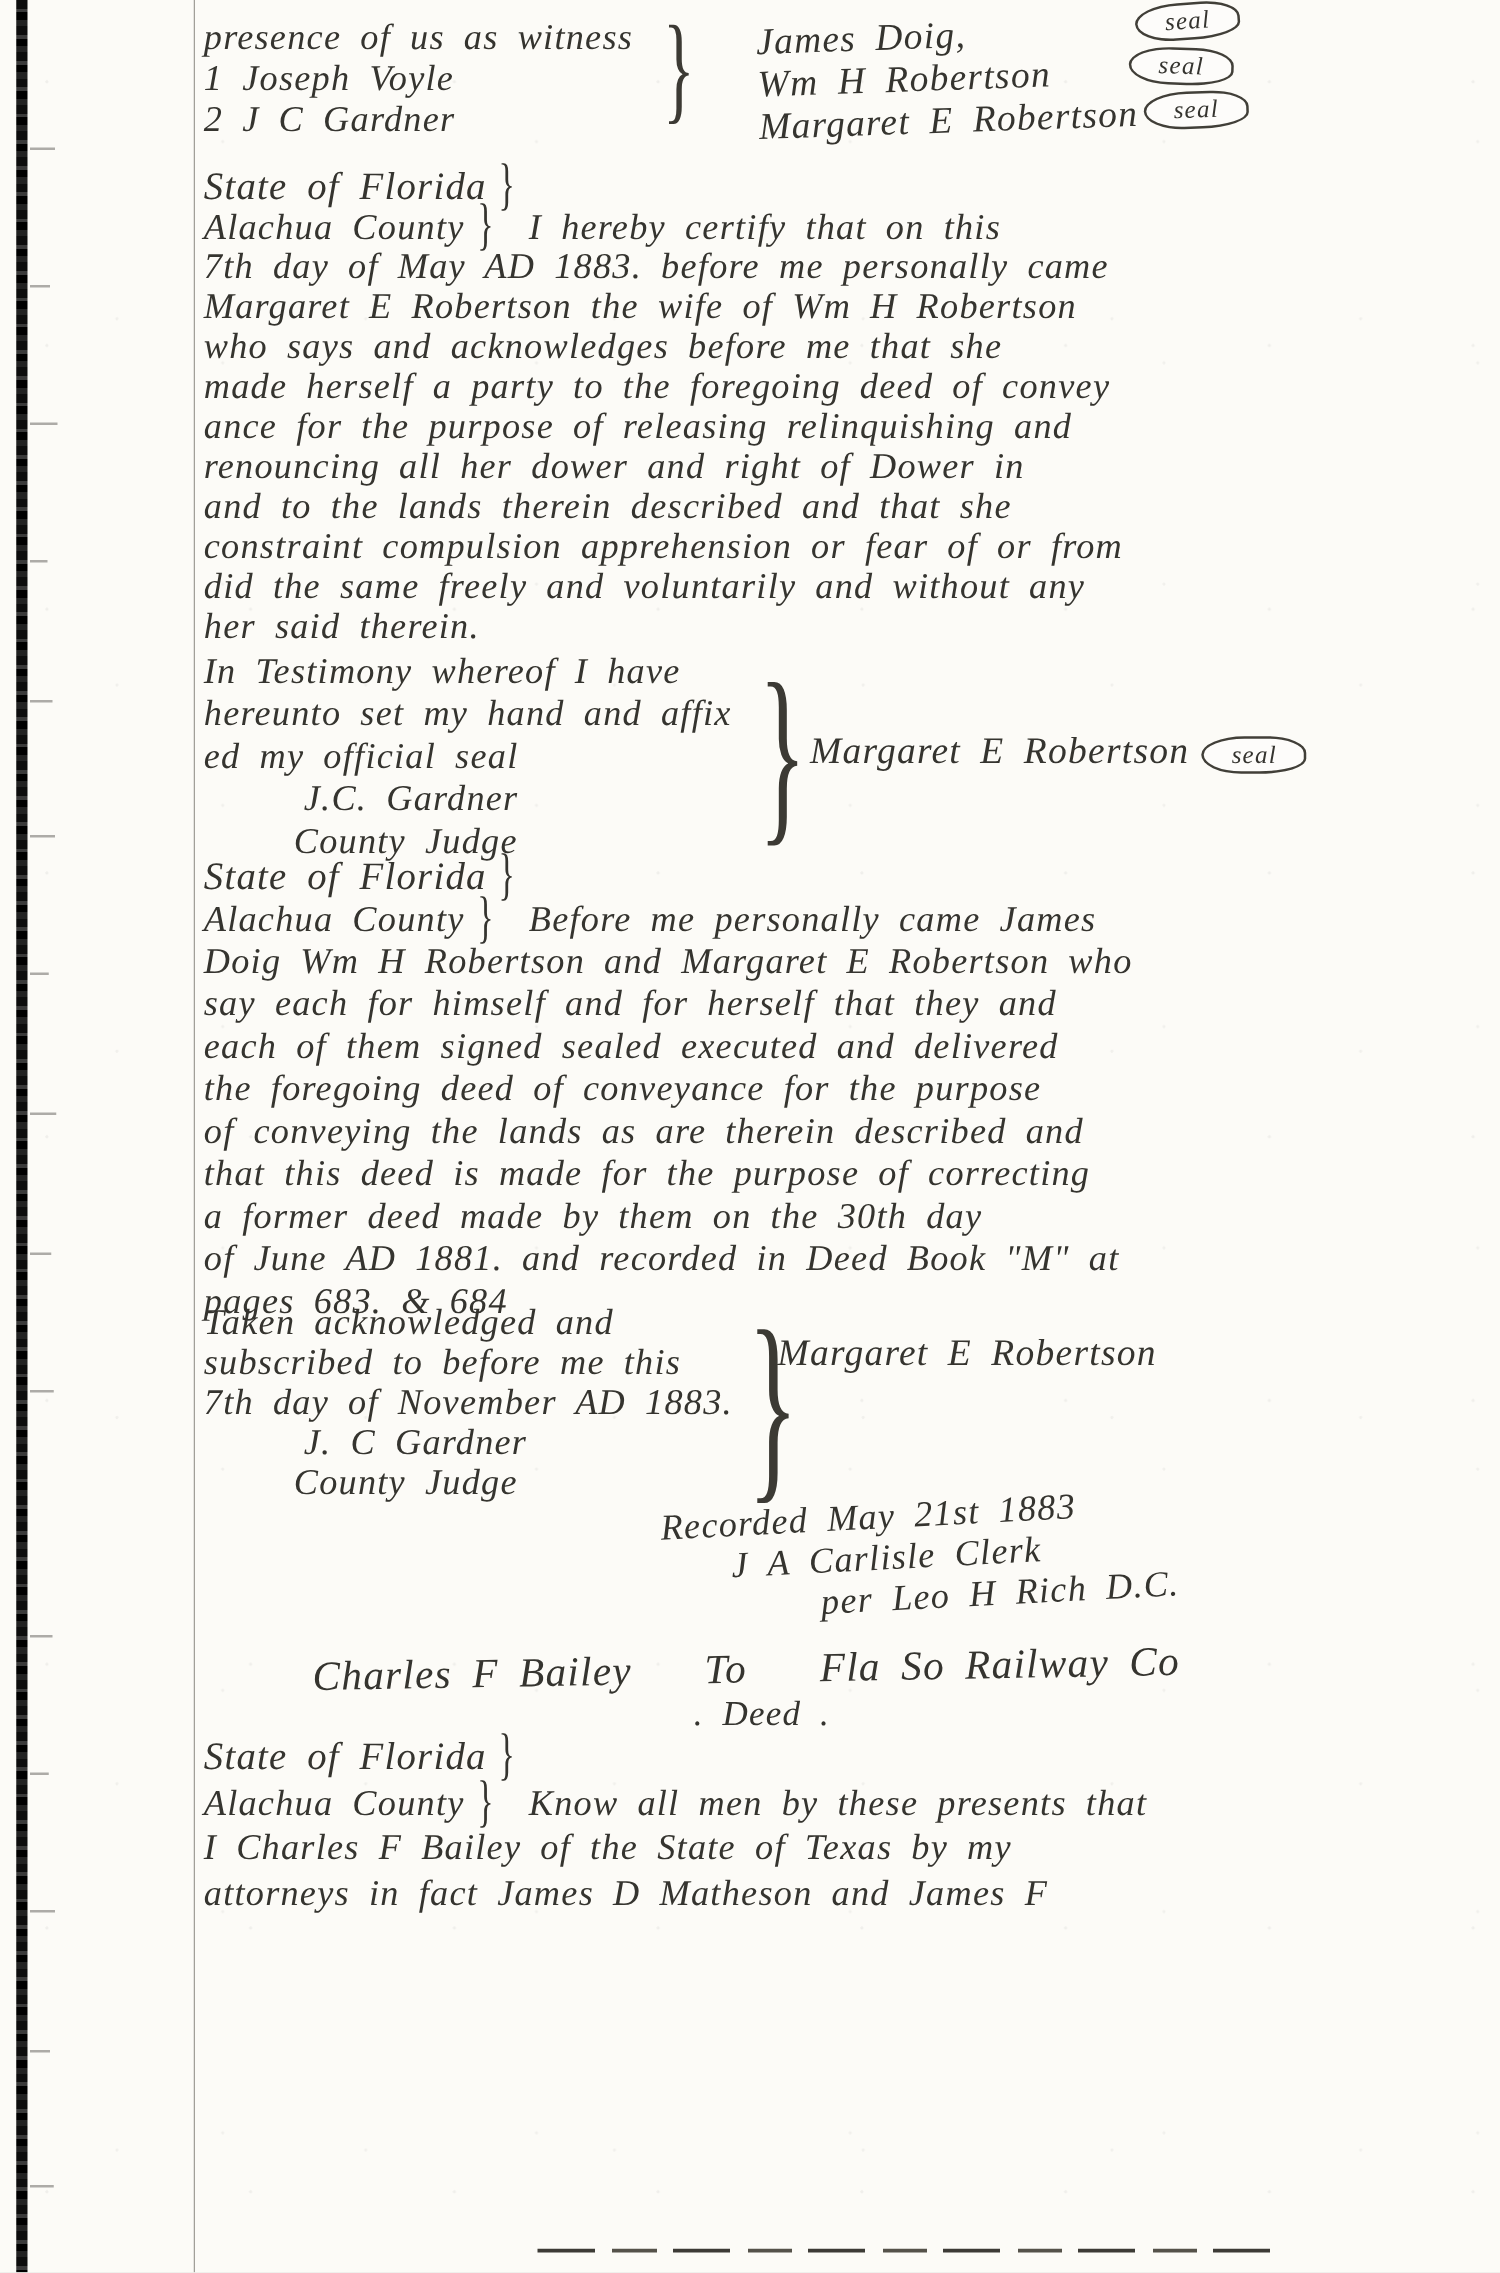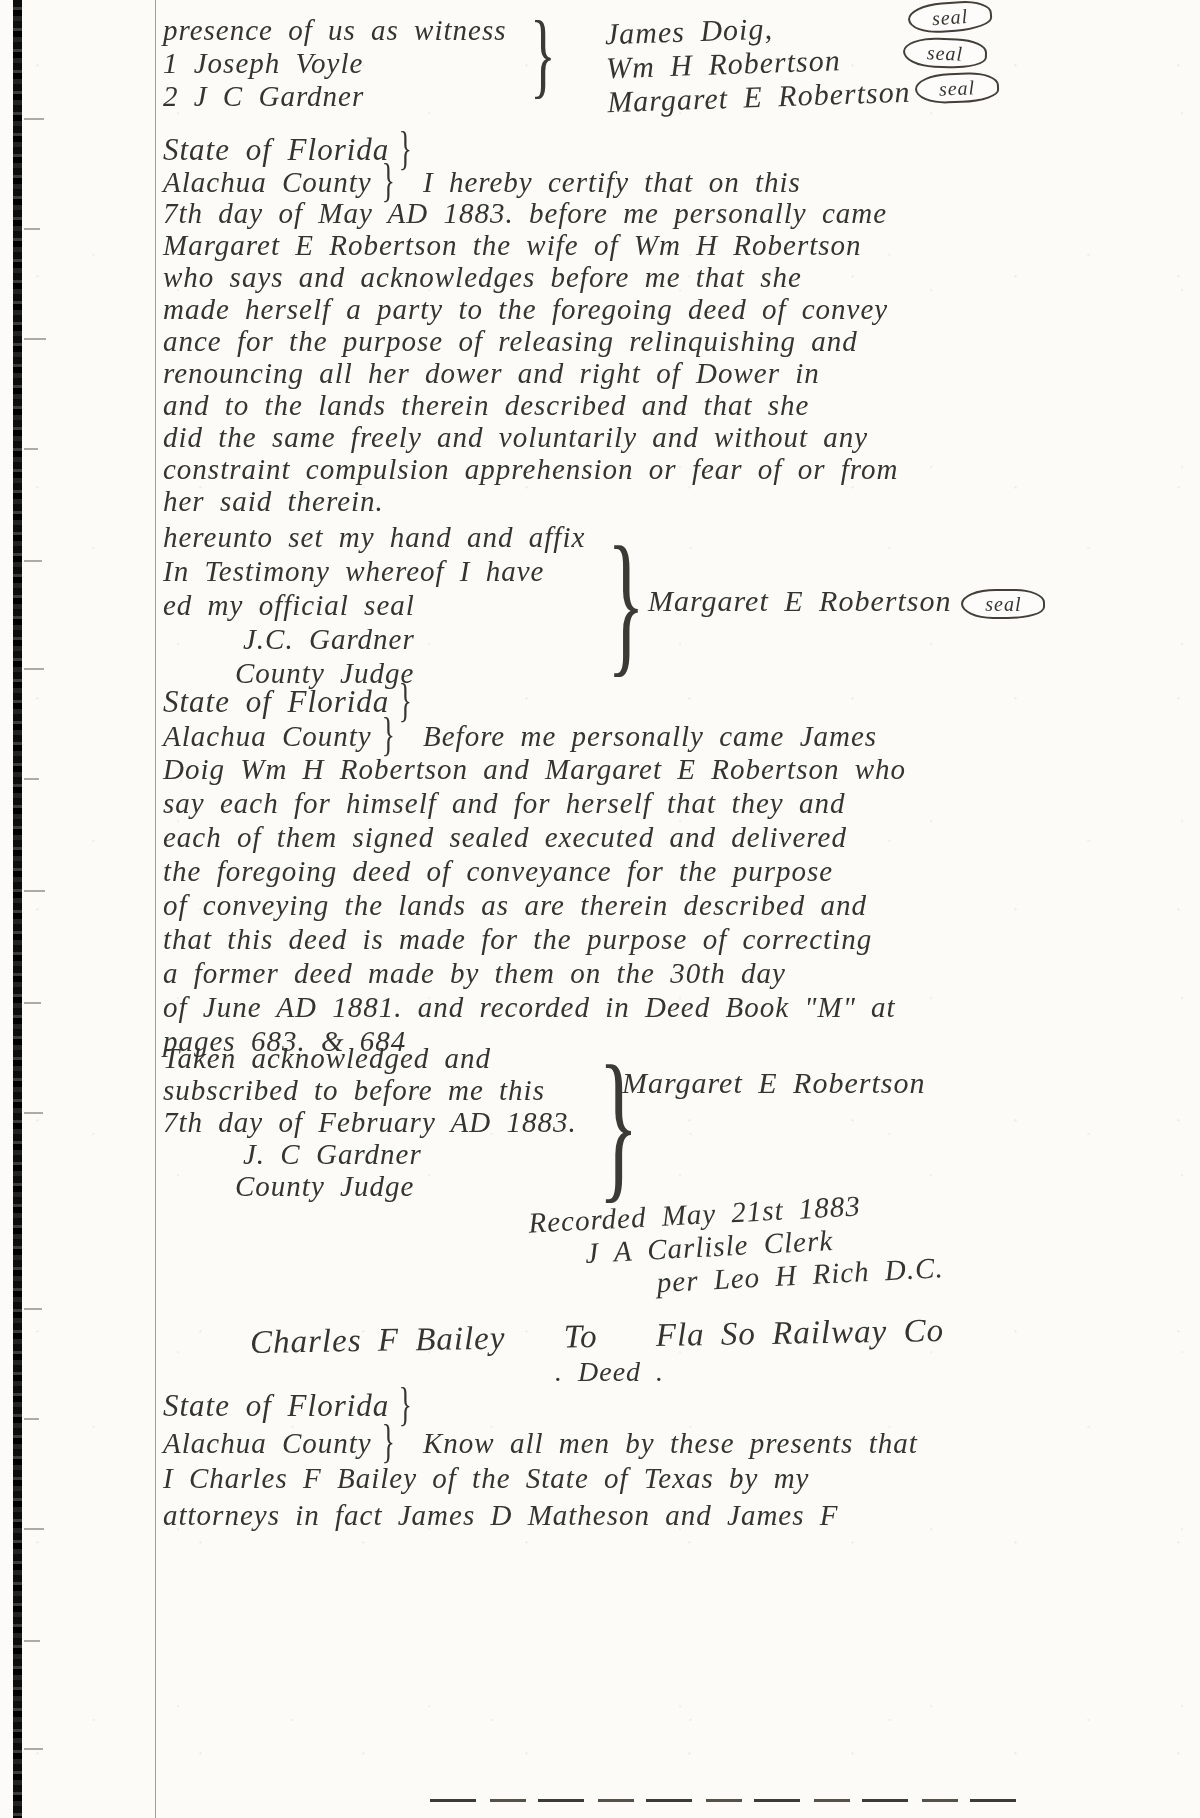--- a/index.html
+++ b/index.html
@@ -84,28 +84,28 @@
   <div class="block body-text" style="left:163px;top:133px;--lh:32px;">
     <span class="line hw heading"><span>State of Florida</span><span class="ibrace">}</span></span>
     <span class="line hw"><span>Alachua County</span><span class="ibrace">}</span><span class="cont">I hereby certify that on this</span></span>
     <span class="line hw">7th day of May AD 1883. before me personally came</span>
     <span class="line hw">Margaret E Robertson the wife of Wm H Robertson</span>
     <span class="line hw">who says and acknowledges before me that she</span>
     <span class="line hw">made herself a party to the foregoing deed of convey</span>
     <span class="line hw">ance for the purpose of releasing relinquishing and</span>
     <span class="line hw">renouncing all her dower and right of Dower in</span>
     <span class="line hw">and to the lands therein described and that she</span>
+    <span class="line hw">constraint compulsion apprehension or fear of or from</span>
     <span class="line hw">did the same freely and voluntarily and without any</span>
-    <span class="line hw">constraint compulsion apprehension or fear of or from</span>
     <span class="line hw">her said therein.</span>
   </div>
 
   <div class="block body-text" style="left:163px;top:520px;--lh:34px;">
+    <span class="line hw">In Testimony whereof I have</span>
     <span class="line hw">hereunto set my hand and affix</span>
-    <span class="line hw">In Testimony whereof I have</span>
     <span class="line hw">ed my official seal</span>
     <span class="line hw indent1">J.C. Gardner</span>
     <span class="line hw indent2">County Judge</span>
   </div>
   <div class="bigbrace" style="left:588px;top:524px;font-size:158px;transform:scaleX(.5);">}</div>
   <div class="block sig hw" style="left:648px;top:552px;margin-top:32px;"><span>Margaret E Robertson</span><span class="seal" style="margin-left:10px;">seal</span></div>
 
   <div class="block body-text" style="left:163px;top:684px;--lh:34px;">
     <span class="line hw heading"><span>State of Florida</span><span class="ibrace">}</span></span>
     <span class="line hw"><span>Alachua County</span><span class="ibrace">}</span><span class="cont">Before me personally came James</span></span>
@@ -116,21 +116,21 @@
     <span class="line hw">of conveying the lands as are therein described and</span>
     <span class="line hw">that this deed is made for the purpose of correcting</span>
     <span class="line hw">a former deed made by them on the 30th day</span>
     <span class="line hw">of June AD 1881. and recorded in Deed Book "M" at</span>
     <span class="line hw">pages 683. &amp; 684</span>
   </div>
 
   <div class="block body-text" style="left:163px;top:1042px;--lh:32px;">
     <span class="line hw">Taken acknowledged and</span>
     <span class="line hw">subscribed to before me this</span>
-    <span class="line hw">7th day of February AD 1883.</span>
+    <span class="line hw">7th day of November AD 1883.</span>
     <span class="line hw indent1">J. C Gardner</span>
     <span class="line hw indent2">County Judge</span>
   </div>
   <div class="bigbrace" style="left:578px;top:1040px;font-size:168px;transform:scaleX(.5);">}</div>
   <div class="block sig hw" style="left:622px;top:1066px;"><span>Margaret E Robertson</span></div>
 
   <div class="block body-text" style="left:530px;top:1196px;--lh:33px;transform:rotate(-3deg);">
     <span class="line hw">Recorded May 21st 1883</span>
     <span class="line hw" style="margin-left:55px;">J A Carlisle Clerk</span>
     <span class="line hw" style="margin-left:125px;">per Leo H Rich D.C.</span>

